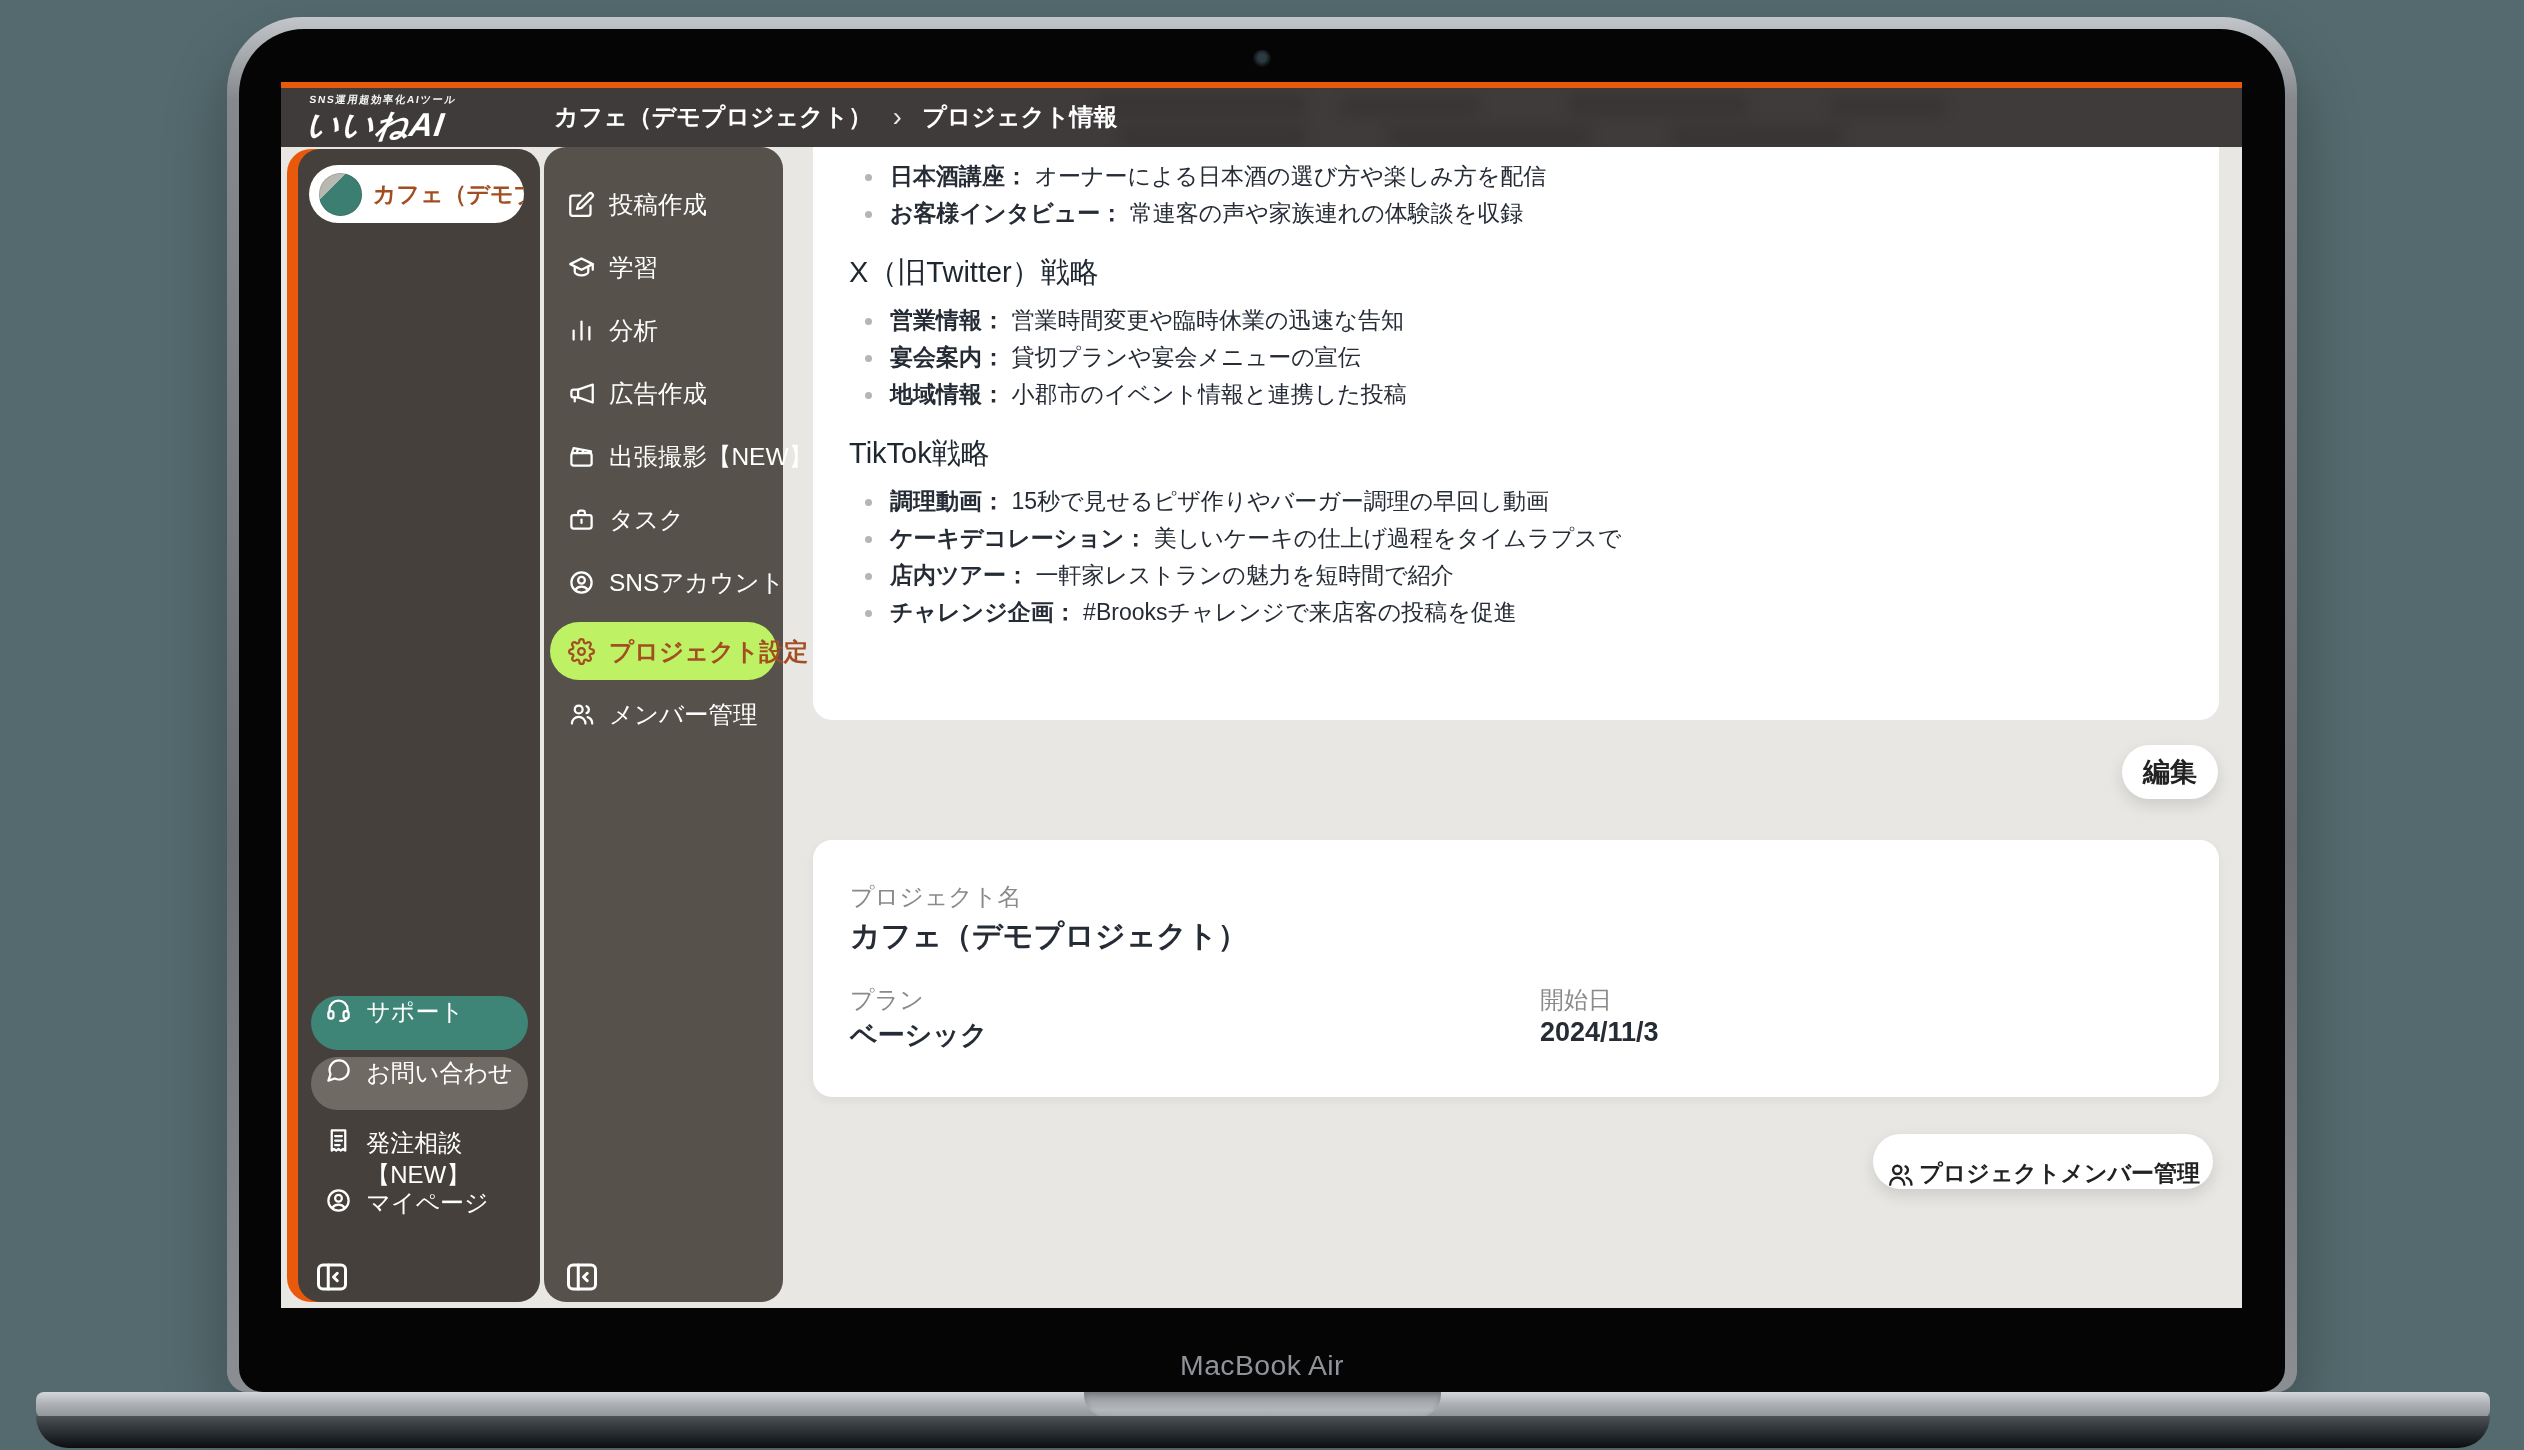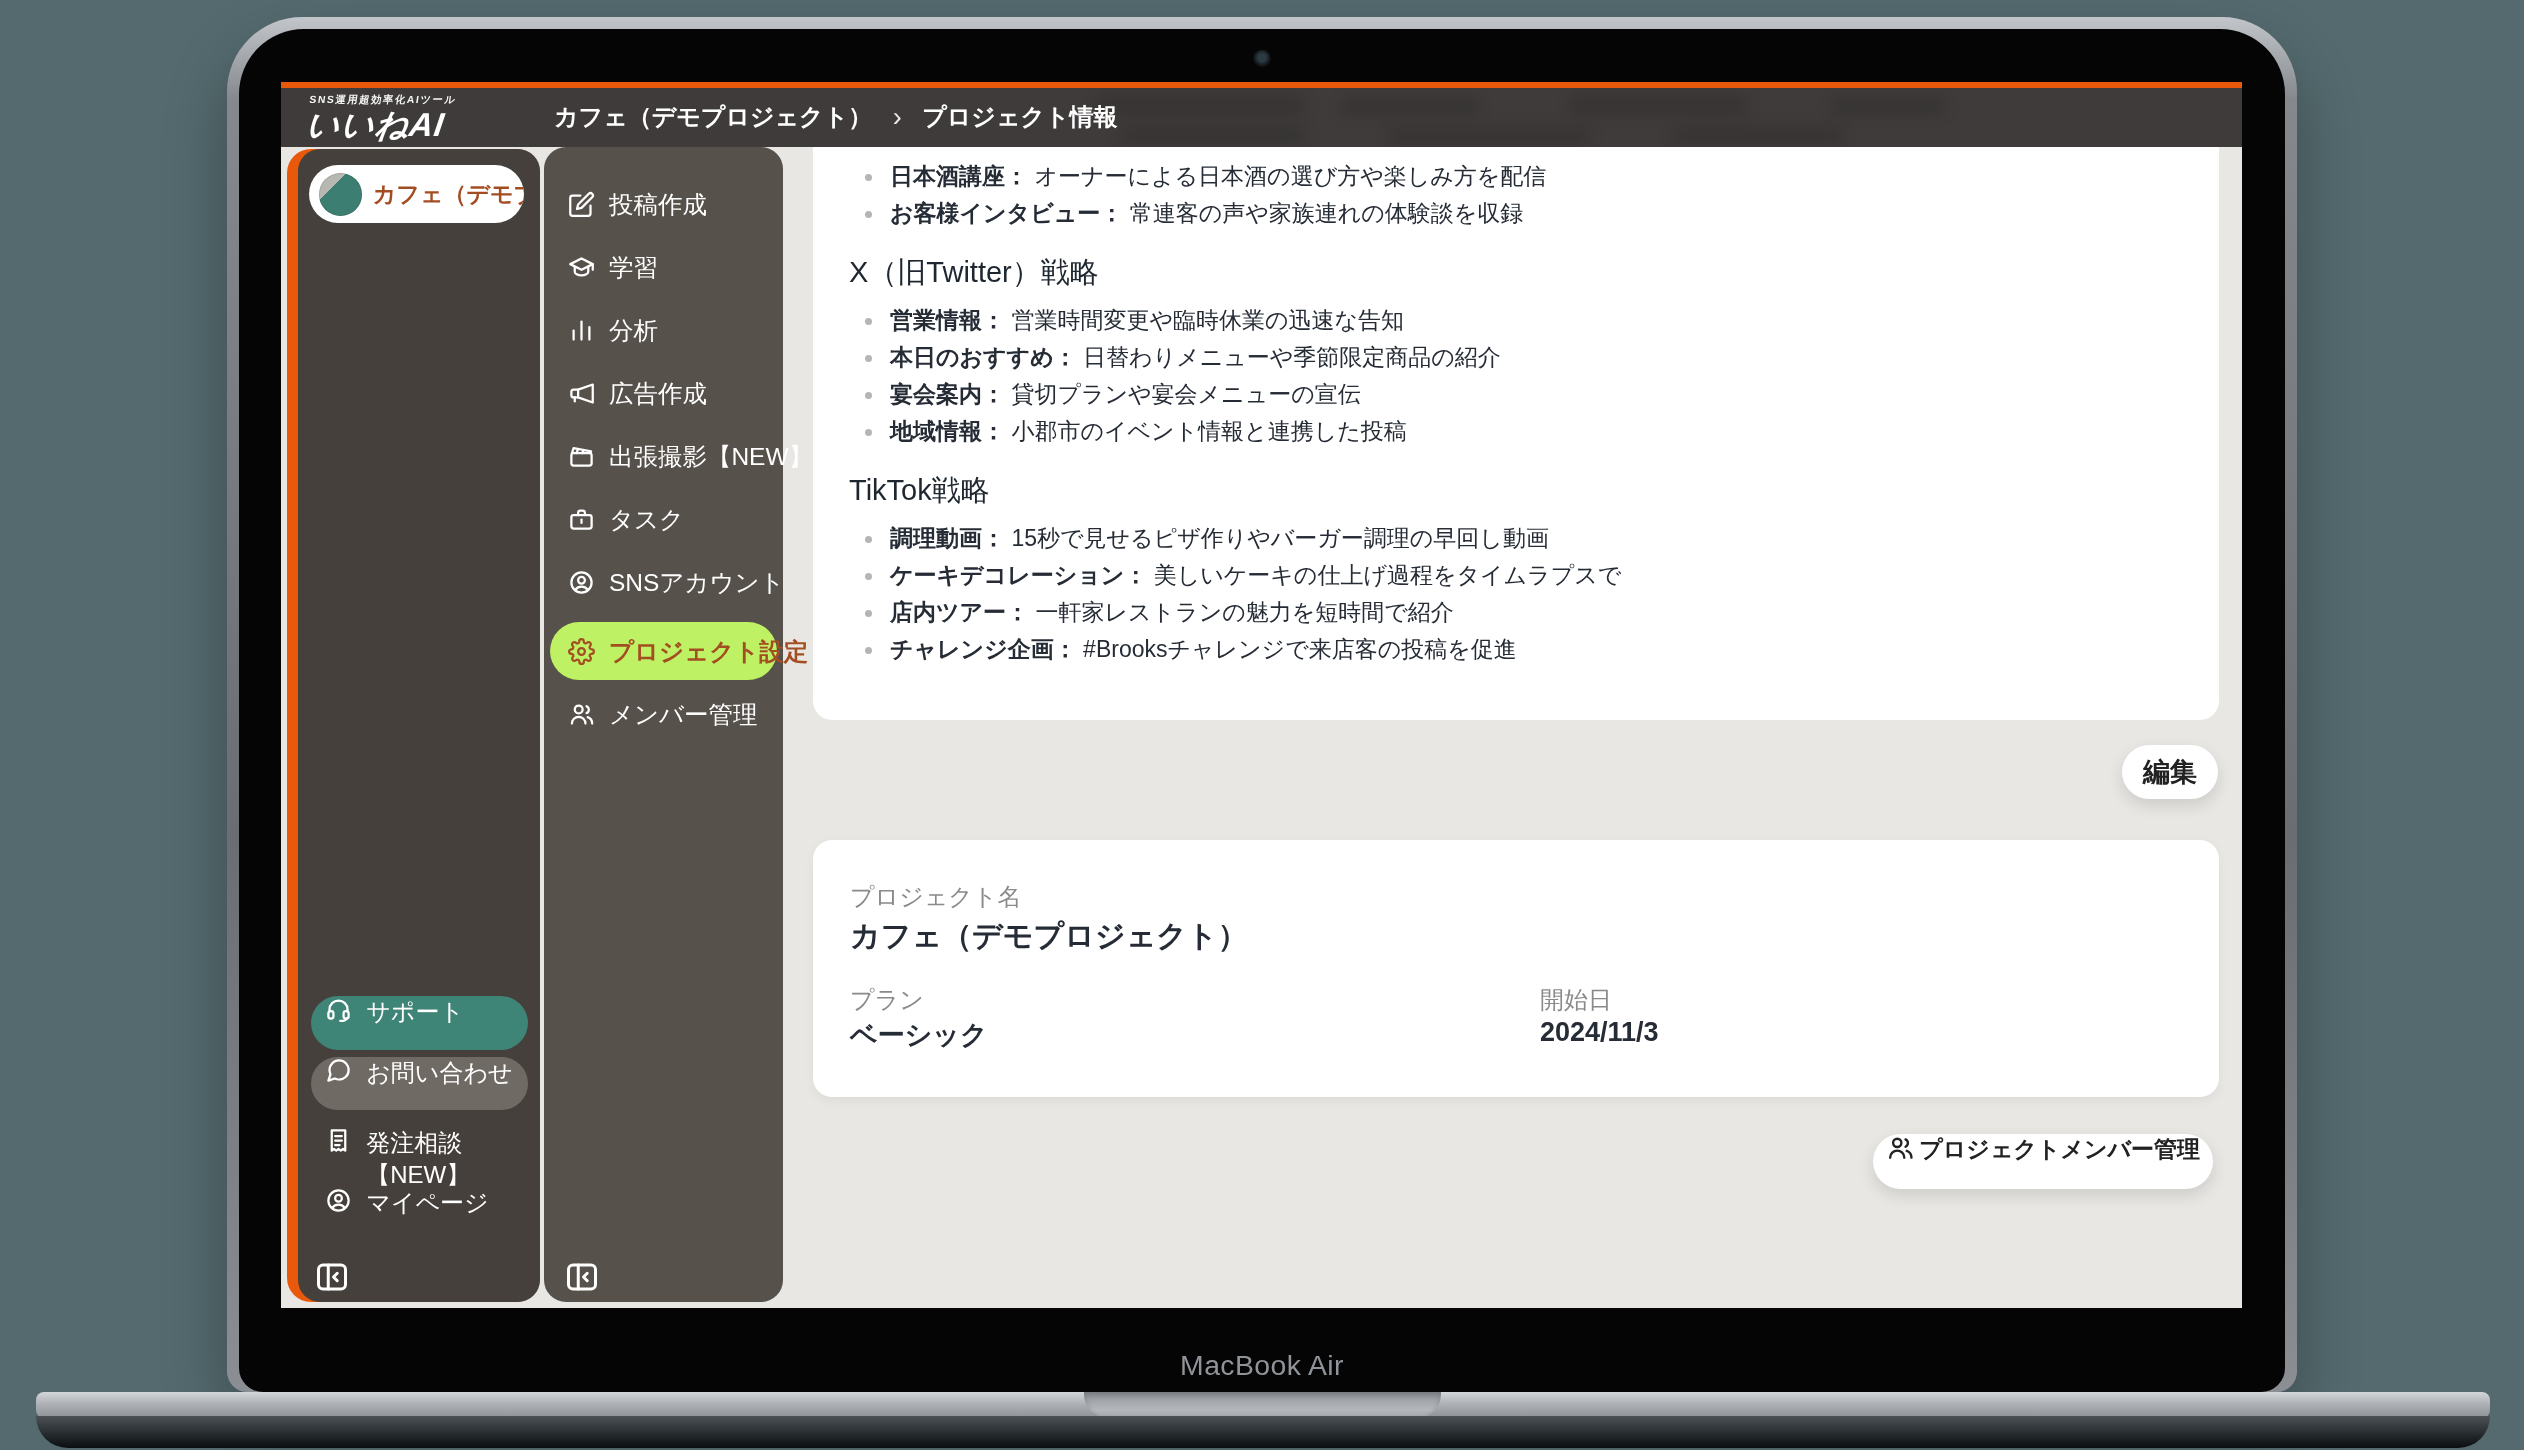--- a/index.html
+++ b/index.html
@@ -66,21 +66,21 @@
   .bullet b{font-weight:700}
   .sec-h{font-size:29px;font-weight:400;color:#1e2630;margin:19px 0 8px;line-height:43px}
   .edit-btn{position:absolute;left:1841px;top:663px;width:96px;height:54px;background:#fff;border:none;border-radius:27px;
             font-family:inherit;font-size:27px;font-weight:600;color:#222;box-shadow:0 6.3px 16px rgba(0,0,0,.12);cursor:pointer}
   .card2{position:absolute;left:532px;top:758px;width:1406px;height:257px;background:var(--card_bg);border-radius:19px;
          box-shadow:0 3.2px 11px rgba(0,0,0,.05)}
   .f-label{position:absolute;font-size:24px;color:var(--label_gray)}
   .f-value{position:absolute;font-size:27px;font-weight:700;color:var(--text_dark)}
   .f-name{font-size:30px}
   .member-btn{position:absolute;left:1592px;top:1052px;width:340px;height:55px;background:#fff;border:none;border-radius:28px;
-              display:flex;align-items:flex-start;justify-content:center;gap:5px;font-family:inherit;font-size:23px;font-weight:600;
+              display:flex;align-items:flex-end;justify-content:center;gap:5px;font-family:inherit;font-size:23px;font-weight:600;
               color:#222;box-shadow:0 6.3px 16px rgba(0,0,0,.12);cursor:pointer}
 </style>
 </head>
 <body>
 
 <div class="stage">
   <div class="lid">
     <div class="bezel">
       <div class="camera"></div>
 
@@ -239,21 +239,20 @@
               </svg>
           </div>
         </div>
 
         <div class="card1">
           <div class="bullet"><span class="dot"></span><b>日本酒講座：</b> <span>オーナーによる日本酒の選び方や楽しみ方を配信</span></div>
           <div class="bullet"><span class="dot"></span><b>お客様インタビュー：</b> <span>常連客の声や家族連れの体験談を収録</span></div>
 
           <div class="sec-h">X（旧Twitter）戦略</div>
           <div class="bullet"><span class="dot"></span><b>営業情報：</b> <span>営業時間変更や臨時休業の迅速な告知</span></div>
-          <div class="bullet"><span class="dot"></span><b>本日のおすすめ：</b> <span>日替わりメニューや季節限定商品の紹介</span></div>
           <div class="bullet"><span class="dot"></span><b>宴会案内：</b> <span>貸切プランや宴会メニューの宣伝</span></div>
           <div class="bullet"><span class="dot"></span><b>地域情報：</b> <span>小郡市のイベント情報と連携した投稿</span></div>
 
           <div class="sec-h">TikTok戦略</div>
           <div class="bullet"><span class="dot"></span><b>調理動画：</b> <span>15秒で見せるピザ作りやバーガー調理の早回し動画</span></div>
           <div class="bullet"><span class="dot"></span><b>ケーキデコレーション：</b> <span>美しいケーキの仕上げ過程をタイムラプスで</span></div>
           <div class="bullet"><span class="dot"></span><b>店内ツアー：</b> <span>一軒家レストランの魅力を短時間で紹介</span></div>
           <div class="bullet"><span class="dot"></span><b>チャレンジ企画：</b> <span>#Brooksチャレンジで来店客の投稿を促進</span></div>
         </div>
 

